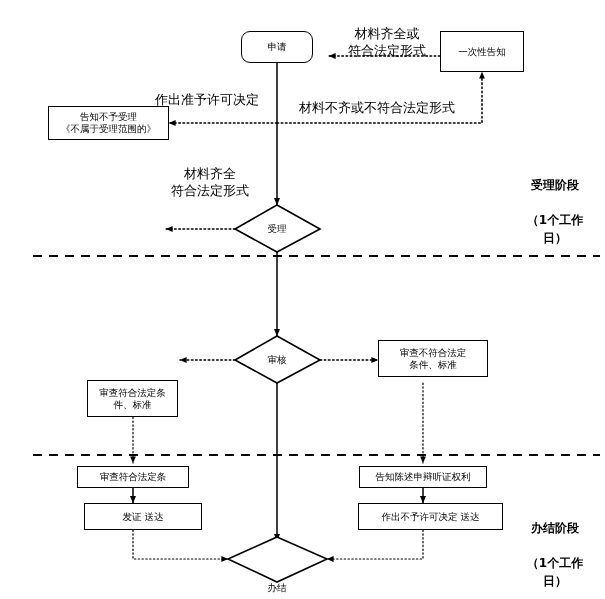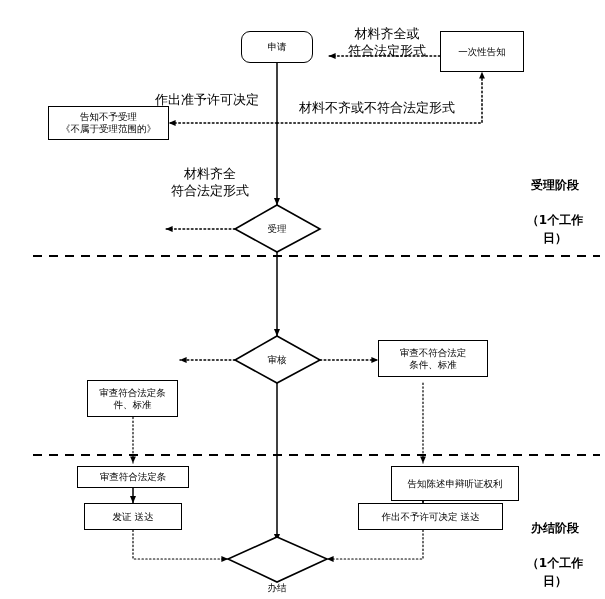--- a/index.html
+++ b/index.html
@@ -129,23 +129,23 @@
 
 
   <div class="node rect" style="left:87px; top:356px; width:91px; height:37px;margin-top:24px;">审查符合法定条
 件、标准</div>
 
   <div class="node rect" style="left:378px; top:340px; width:110px; height:37px;">审查不符合法定
 条件、标准</div>
 
   <div class="node rect" style="left:77px; top:466px; width:112px; height:22px;">审查符合法定条</div>
 
-  <div class="node rect" style="left:84px; top:503px; width:98px; height:27px;">发证    送达</div>
+  <div class="node rect" style="left:84px; top:503px; width:118px; height:27px;">发证    送达</div>
 
-  <div class="node rect" style="left:359px; top:466px; width:128px; height:35px;margin-left:32px;">告知陈述申辩听证权利</div>
+  <div class="node rect" style="left:359px; top:466px; width:128px; height:22px;">告知陈述申辩听证权利</div>
 
   <div class="node rect" style="left:358px; top:503px; width:145px; height:27px;">作出不予许可决定    送达</div>
 
   <div class="diamond-label" style="left:243px; top:219px; width:68px; height:20px;">受理</div>
 
   <div class="diamond-label" style="left:243px; top:350px; width:68px; height:20px;">审核</div>
 
   <div class="diamond-label" style="left:243px; top:578px; width:68px; height:20px;">办结</div>
 
   <div class="edge-label" style="left:333px; top:25px; width:108px;">材料齐全或

